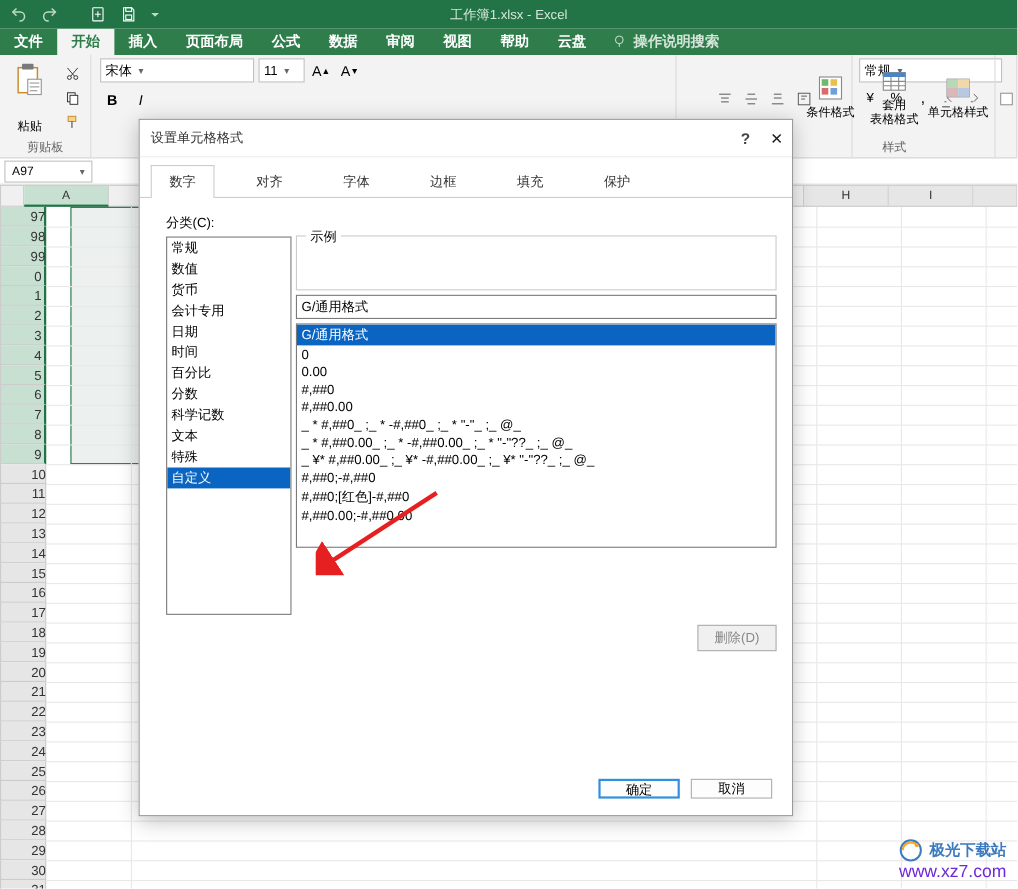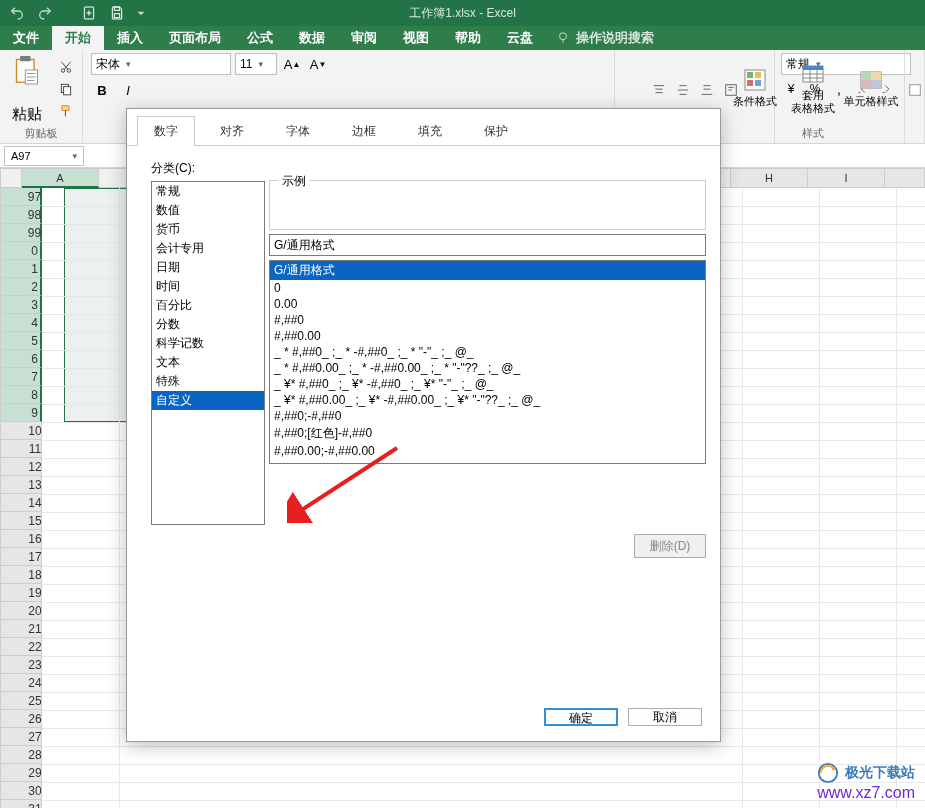--- a/index.html
+++ b/index.html
@@ -20,21 +20,21 @@
   .tell-me svg { width: 14px; height: 14px; }
 
   
   .ribbon { background: #f3f3f3; height: 94px; border-bottom: 1px solid #d5d5d5; display: flex; position: relative; }
   .rgroup { border-right: 1px solid #dcdcdc; padding: 3px 6px 2px 6px; display: flex; flex-direction: column; justify-content: space-between; align-items: center; }
   .rgroup .glabel { color: #666; font-size: 11px; text-align: center; padding-top: 2px; }
   .rgroup .gbody { flex: 1; display: flex; align-items: center; gap: 4px; }
 
   .paste-big { display: flex; flex-direction: column; align-items: center; width: 42px; cursor: pointer; }
   .paste-big svg { width: 28px; height: 32px; }
-  .paste-big .lbl { font-size: 15px; margin-top: 19px; }
+  .paste-big .lbl { font-size: 11px; margin-top: 19px; }
   .small-col { display: flex; flex-direction: column; gap: 2px; margin-left: 4px; }
   .small-btn { width: 20px; height: 20px; display: flex; align-items: center; justify-content: center; cursor: pointer; }
   .small-btn svg { width: 14px; height: 14px; }
 
   .combo { background: #fff; border: 1px solid #c0c0c0; height: 22px; display: inline-flex; align-items: center; padding: 0 4px; font-size: 12px; cursor: pointer; }
   .combo .dd { margin-left: 6px; font-size: 9px; color: #666; }
 
   .fontrow { display: flex; align-items: center; gap: 4px; margin-bottom: 4px; }
   .fontrow .btn { width: 22px; height: 22px; display: flex; align-items: center; justify-content: center; cursor: pointer; font-size: 13px; }
 
@@ -66,21 +66,21 @@
   .selection:after { content: ""; position: absolute; right: -3px; bottom: -3px; width: 6px; height: 6px; background: #217346; border: 1px solid #fff; }
   .cells .vgrid { position: absolute; top: 0; bottom: 0; border-right: 1px solid #e8e8e8; }
   .cells .hgrid { position: absolute; left: 0; right: 0; border-bottom: 1px solid #e8e8e8; }
 
   
   .backdrop { position: absolute; left: 126px; top: 108px; width: 595px; height: 634px; background: #fff; border: 1px solid #9a9a9a; box-shadow: 0 4px 18px rgba(0,0,0,0.25); display: flex; flex-direction: column; }
   .dlg-title { height: 34px; display: flex; align-items: center; padding: 0 10px; border-bottom: 1px solid #eee; position: relative; }
   .dlg-title .ttxt { font-size: 12px; color: #333; }
   .dlg-title .help { position: absolute; right: 38px; font-size: 14px; color: #444; cursor: pointer; font-weight: bold; }
   .dlg-title .close { position: absolute; right: 8px; font-size: 14px; color: #222; cursor: pointer; }
-  .dlg-tabs { display: flex; padding: 6px 10px 0 10px; border-bottom: 1px solid #ccc; gap: 8px; }
+  .dlg-tabs { display: flex; padding: 6px 10px 0 10px; border-bottom: 1px solid #ccc; gap: 21px; }
   .dlg-tab { padding: 6px 16px; border: 1px solid transparent; border-bottom: none; cursor: pointer; font-size: 12px; color: #333; position: relative; top: 1px; }
   .dlg-tab.active { border-color: #ccc; background: #fff; }
   .dlg-body { padding: 14px 14px 0 24px; flex: 1; position: relative; }
   .cat-label { font-size: 12px; margin-bottom: 4px; }
   .catlist { width: 114px; height: 344px; border: 1px solid #7a7a7a; background: #fff; overflow-y: auto; font-size: 12px; }
   .catlist .ci { padding: 1px 4px; cursor: pointer; white-space: nowrap; }
   .catlist .ci.sel { background: #0a64c2; color: #fff; }
   .rightpane { position: absolute; left: 142px; top: 14px; right: 14px; }
   .sample-box { margin-top: 20px; border: 1px solid #ccc; height: 50px; padding: 4px 8px; position: relative; }
   .sample-box .legend { position: absolute; top: -8px; left: 8px; background: #fff; padding: 0 4px; font-size: 12px; }
@@ -426,20 +426,25 @@
         <div class="hgrid" style="top: 540px;"></div>
         <div class="hgrid" style="top: 558px;"></div>
         <div class="hgrid" style="top: 576px;"></div>
         <div class="hgrid" style="top: 594px;"></div>
         <div class="hgrid" style="top: 612px;"></div>
       </div>
   </div>
 </div>
 
 <div class="backdrop">
+  <div class="dlg-title">
+    <span class="ttxt">设置单元格格式</span>
+    <span class="help">?</span>
+    <span class="close">✕</span>
+  </div>
   <div class="dlg-tabs">
     <div class="dlg-tab active">数字</div>
     <div class="dlg-tab">对齐</div>
     <div class="dlg-tab">字体</div>
     <div class="dlg-tab">边框</div>
     <div class="dlg-tab">填充</div>
     <div class="dlg-tab">保护</div>
   </div>
   <div class="dlg-body">
     <div class="cat-label"><span>分类(C):</span></div>
@@ -464,21 +469,20 @@
       </div>
       <input class="type-input" value="G/通用格式" style="">
       <div class="type-list" id="typelist">
           <div class="ti sel">G/通用格式</div>
           <div class="ti">0</div>
           <div class="ti">0.00</div>
           <div class="ti">#,##0</div>
           <div class="ti">#,##0.00</div>
           <div class="ti">_ * #,##0_ ;_ * -#,##0_ ;_ * "-"_ ;_ @_ </div>
           <div class="ti">_ * #,##0.00_ ;_ * -#,##0.00_ ;_ * "-"??_ ;_ @_ </div>
-          <div class="ti">_ ¥* #,##0_ ;_ ¥* -#,##0_ ;_ ¥* "-"_ ;_ @_ </div>
           <div class="ti">_ ¥* #,##0.00_ ;_ ¥* -#,##0.00_ ;_ ¥* "-"??_ ;_ @_ </div>
           <div class="ti">#,##0;-#,##0</div>
           <div class="ti">#,##0;[红色]-#,##0</div>
           <div class="ti">#,##0.00;-#,##0.00</div>
         </div>
     </div>
 
     <button class="delete-btn">删除(D)</button>
   </div>
   <div class="dlg-buttons">

